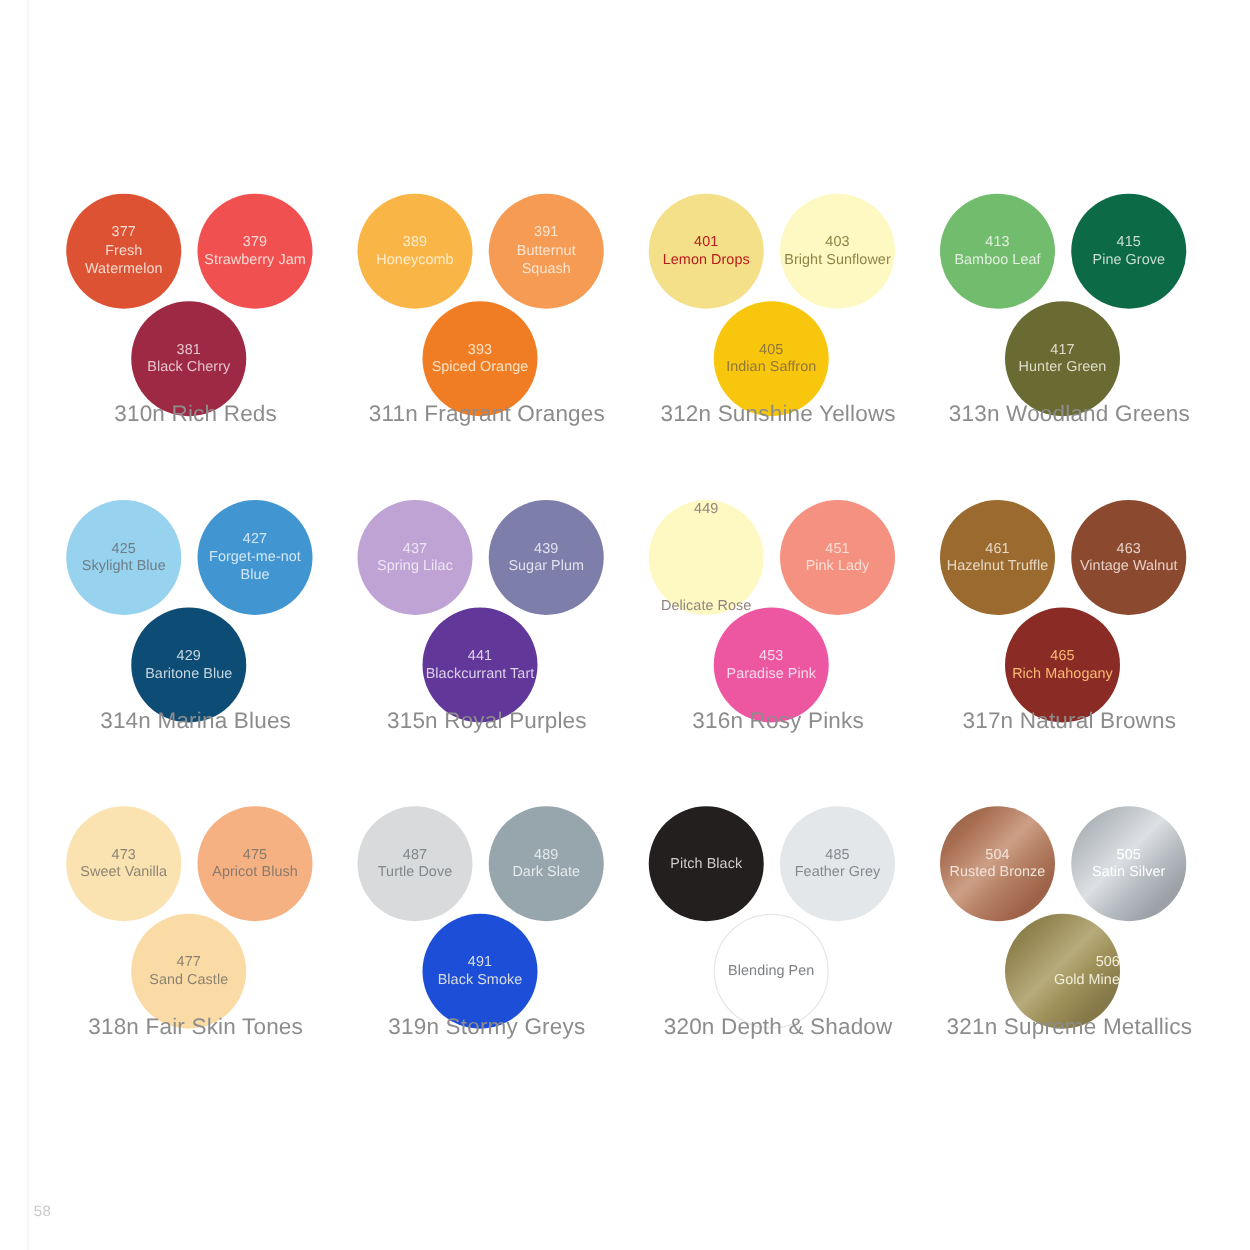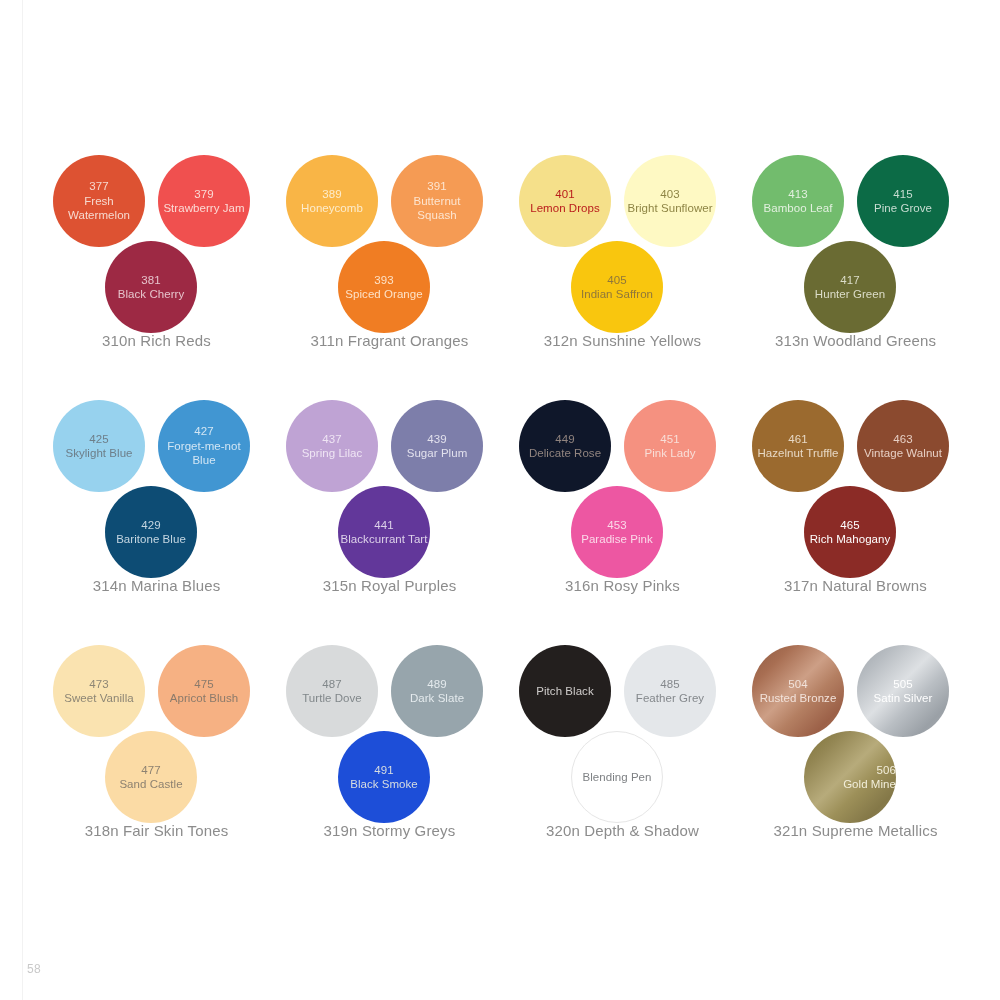--- a/index.html
+++ b/index.html
@@ -84,24 +84,24 @@
 
   
   .swatch.outline {
     background: #ffffff !important;
     border: 1px solid #e6e6e6;
   }
 
   .group-label {
     position: absolute;
     left: 0;
-    top: 192px;
+    top: 181px;
     width: 233px;
     text-align: center;
-    font-size: 15px;
+    font-size: 18px;
     color: #8c8c8c;
     letter-spacing: 0.15px;
     white-space: nowrap;
   }
 
   #page-number {
     position: absolute;
     left: 27px;
     top: 962px;
     font-size: 12px;
@@ -214,21 +214,21 @@
           </div>
           <div class="swatch pos-2" style="background: rgb(98, 55, 154); color: rgb(221, 210, 233);">
             <span class="swatch-code">441</span>
             <span class="swatch-name">Blackcurrant Tart</span>
           </div>
         </div>
         <div class="group-label">315n Royal Purples</div>
       </div>
       <div class="swatch-group">
         <div class="group-circles">
-          <div class="swatch pos-0" style="background: #0f172a; color: rgb(145, 132, 127);">
+          <div class="swatch pos-0" style="background: #fef9c3; color: rgb(145, 132, 127); justify-content: space-between;">
             <span class="swatch-code">449</span>
             <span class="swatch-name">Delicate Rose</span>
           </div>
           <div class="swatch pos-1" style="background: rgb(245, 145, 128); color: rgb(248, 222, 215);">
             <span class="swatch-code">451</span>
             <span class="swatch-name">Pink Lady</span>
           </div>
           <div class="swatch pos-2" style="background: rgb(237, 87, 162); color: rgb(251, 217, 233);">
             <span class="swatch-code">453</span>
             <span class="swatch-name">Paradise Pink</span>
@@ -239,21 +239,21 @@
       <div class="swatch-group">
         <div class="group-circles">
           <div class="swatch pos-0" style="background: rgb(155, 106, 47); color: rgb(231, 216, 196);">
             <span class="swatch-code">461</span>
             <span class="swatch-name">Hazelnut Truffle</span>
           </div>
           <div class="swatch pos-1" style="background: rgb(139, 74, 47); color: rgb(231, 207, 196);">
             <span class="swatch-code">463</span>
             <span class="swatch-name">Vintage Walnut</span>
           </div>
-          <div class="swatch pos-2" style="background: rgb(139, 43, 38); color: #ffffff;">
+          <div class="swatch pos-2" style="background: rgb(139, 43, 38); color: #fdba74;">
             <span class="swatch-code">465</span>
             <span class="swatch-name">Rich Mahogany</span>
           </div>
         </div>
         <div class="group-label">317n Natural Browns</div>
       </div>
       <div class="swatch-group">
         <div class="group-circles">
           <div class="swatch pos-0" style="background: rgb(250, 227, 176); color: rgb(141, 134, 117);">
             <span class="swatch-code">473</span>

